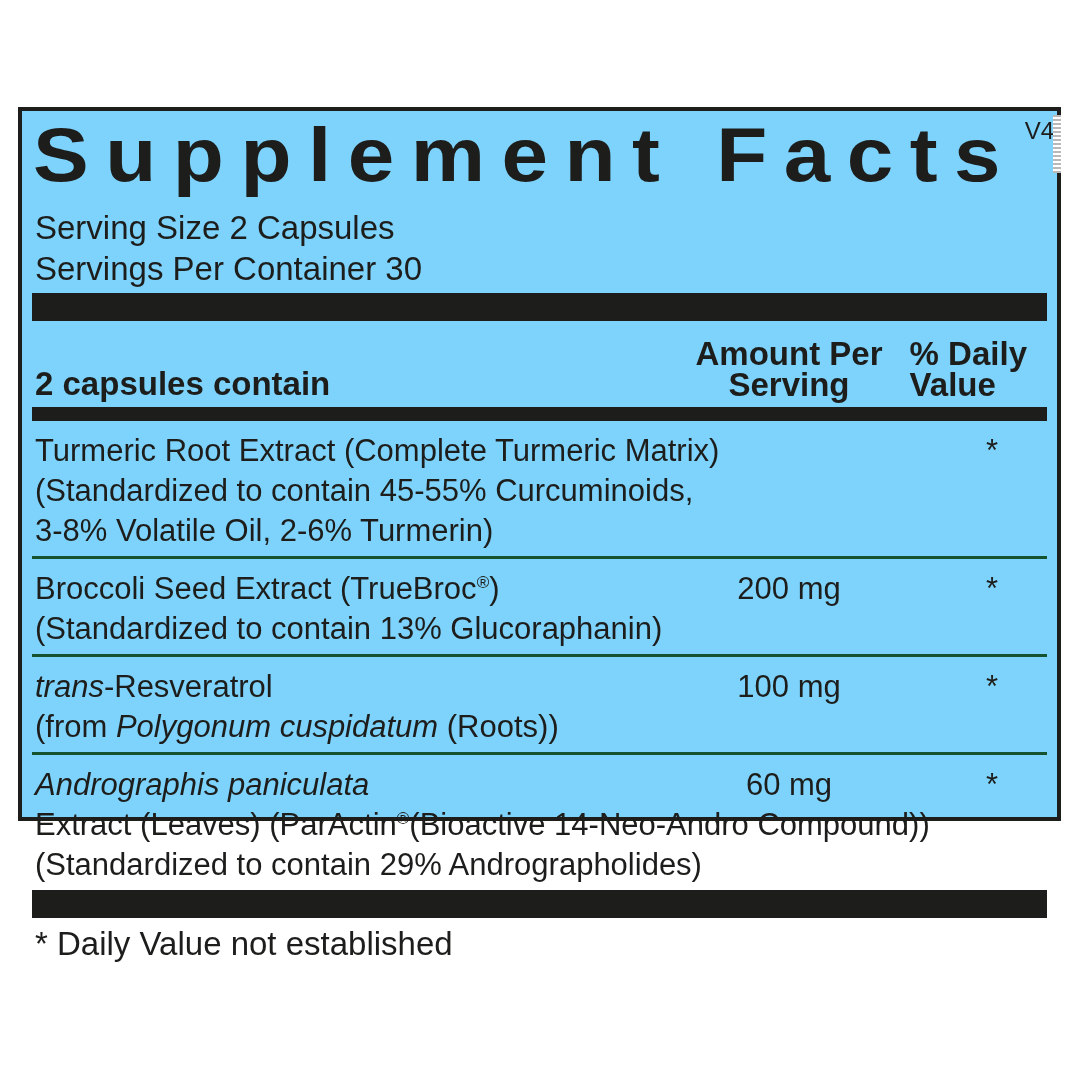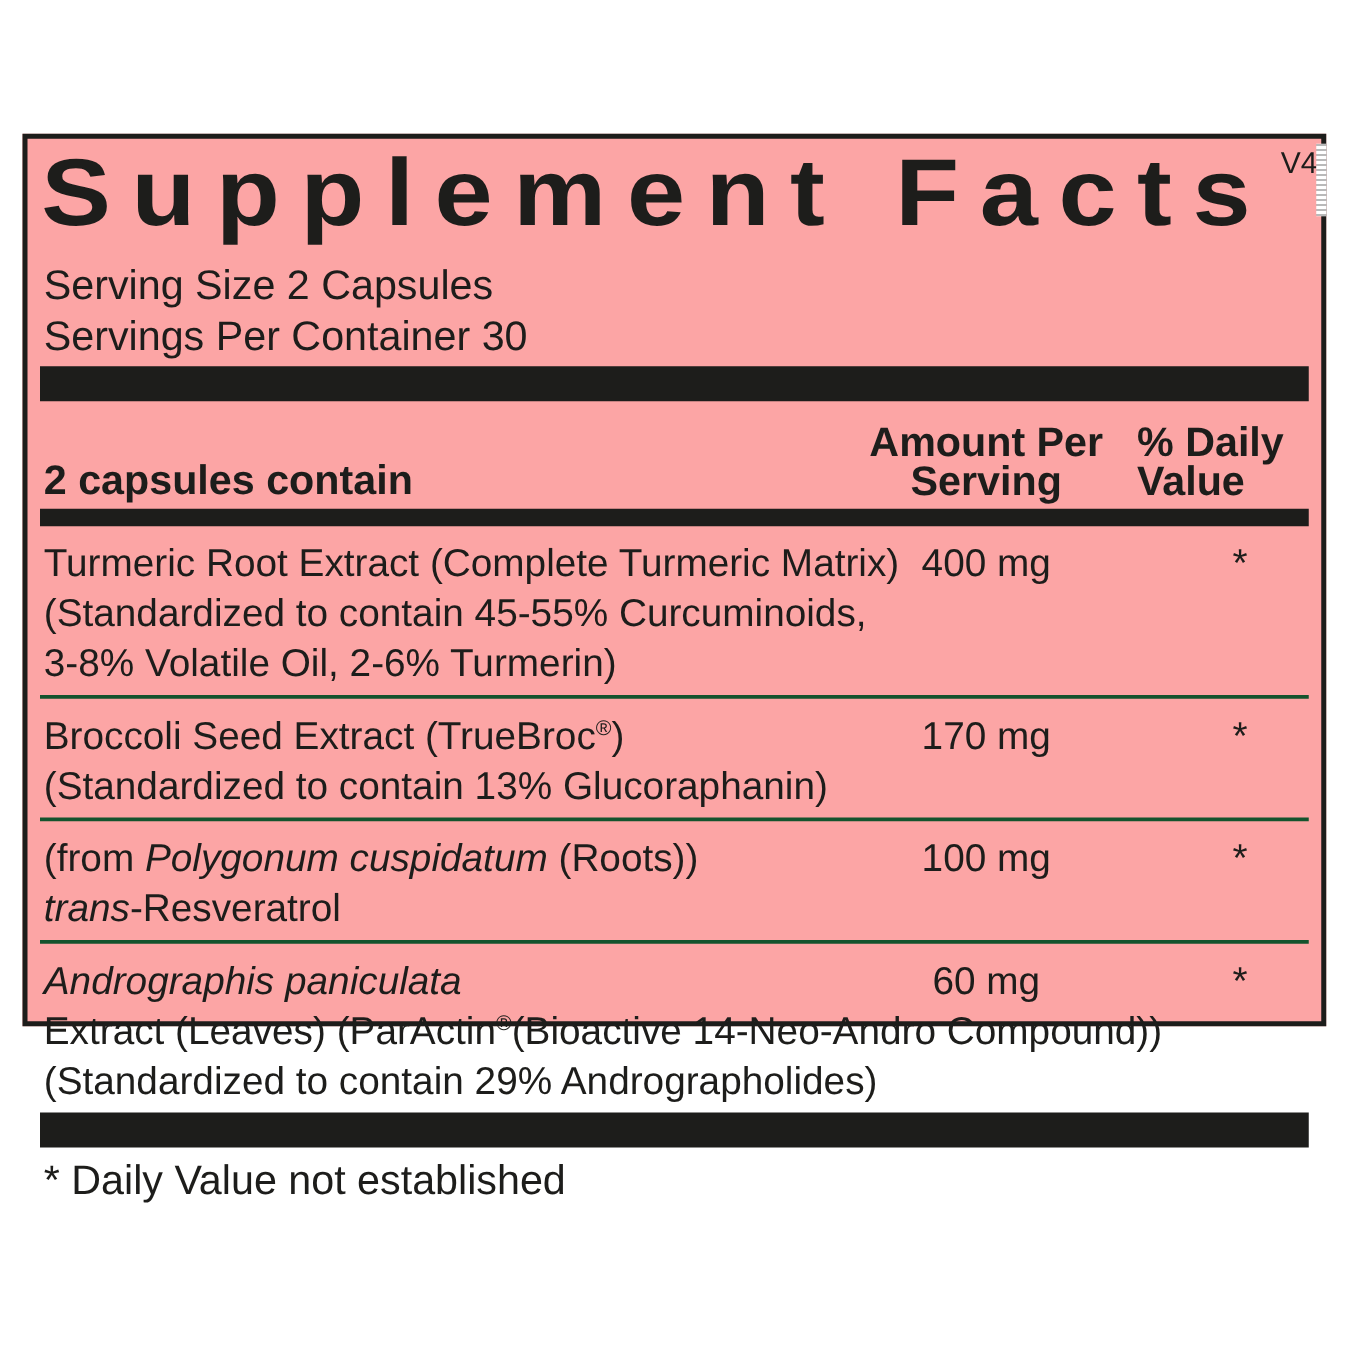--- a/index.html
+++ b/index.html
@@ -3,21 +3,21 @@
 <meta charset="utf-8">
 <style>
   html,body{margin:0;padding:0;}
   body{
     width:1080px;height:1080px;position:relative;background:#ffffff;
     font-family:"Liberation Sans", sans-serif;color:#1d1d1b;
     -webkit-font-smoothing:antialiased;
   }
   .label{
     position:absolute;left:18px;top:107px;width:1043px;height:714px;
-    box-sizing:border-box;border:4px solid #1d1d1b;background:#fca5a5;
+    box-sizing:border-box;border:4px solid #1d1d1b;background:#7dd3fc;
     padding:0 10px;overflow:visible;
   }
   .title{
     display:inline-block;margin:6px 0 0 1px;
     font-size:76px;line-height:76px;font-weight:bold;
     letter-spacing:15px;white-space:nowrap;
     transform:scaleX(1.10);transform-origin:left center;
   }
   .version-tag{
     position:absolute;top:8px;right:3px;
@@ -73,35 +73,34 @@
 
   <div class="bar mid"></div>
 
   <div>
       <div class="row">
         <div class="name">
           <div><span>Turmeric Root Extract (Complete Turmeric Matrix)</span></div>
           <div><span>(Standardized to contain 45-55% Curcuminoids,</span></div>
           <div><span>3-8% Volatile Oil, 2-6% Turmerin)</span></div>
         </div>
-        <span class="amount">400 mg</span>
         <span class="dv">*</span>
       </div>
       <div class="row">
         <div class="name">
           <div><span>Broccoli Seed Extract (TrueBroc</span><sup>®</sup><span>)</span></div>
           <div><span>(Standardized to contain 13% Glucoraphanin)</span></div>
         </div>
-        <span class="amount">170 mg</span>
+        <span class="amount">200 mg</span>
         <span class="dv">*</span>
       </div>
       <div class="row">
         <div class="name">
+          <div><span class="it">trans</span><span>-Resveratrol</span></div>
           <div><span>(from </span><span class="it">Polygonum cuspidatum</span><span> (Roots))</span></div>
-          <div><span class="it">trans</span><span>-Resveratrol</span></div>
         </div>
         <span class="amount">100 mg</span>
         <span class="dv">*</span>
       </div>
       <div class="row">
         <div class="name">
           <div><span class="it">Andrographis paniculata</span></div>
           <div><span>Extract (Leaves) (ParActin</span><sup>®</sup><span>(Bioactive 14-Neo-Andro Compound))</span></div>
           <div><span>(Standardized to contain 29% Andrographolides)</span></div>
         </div>

